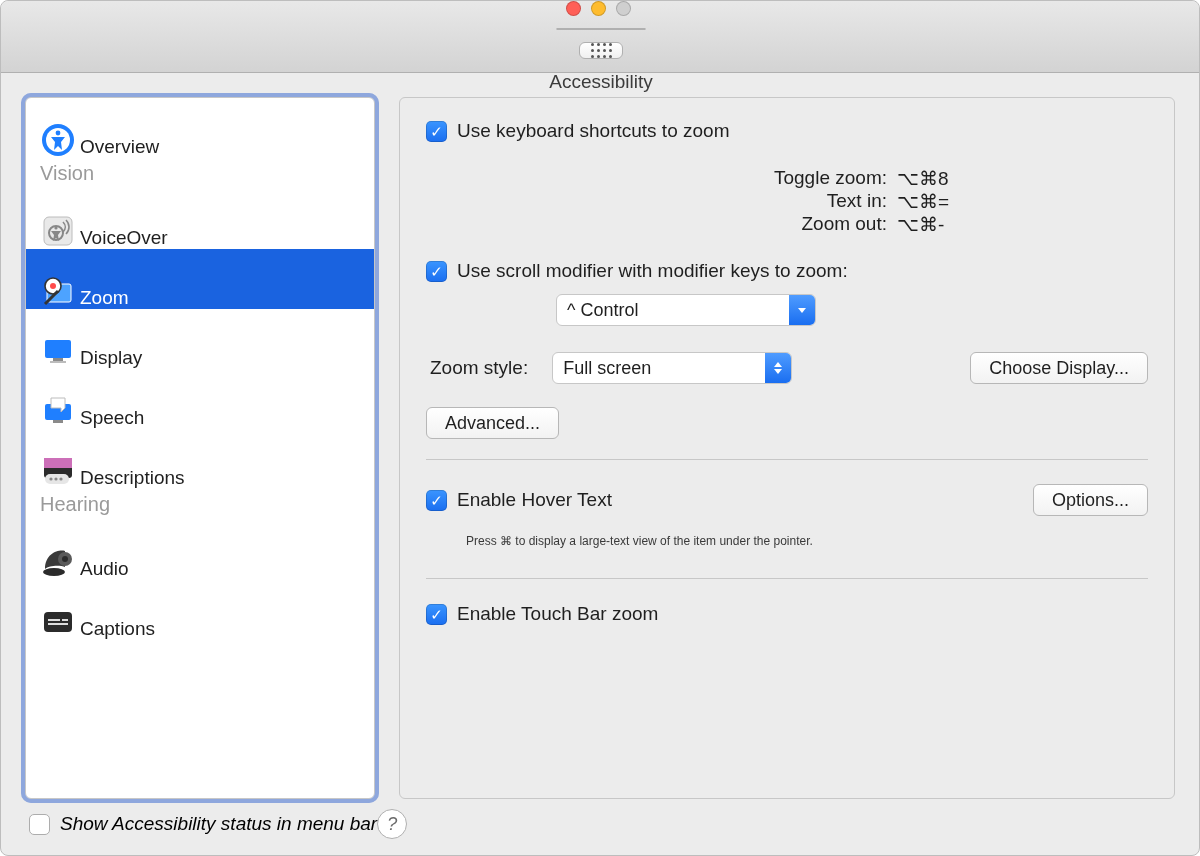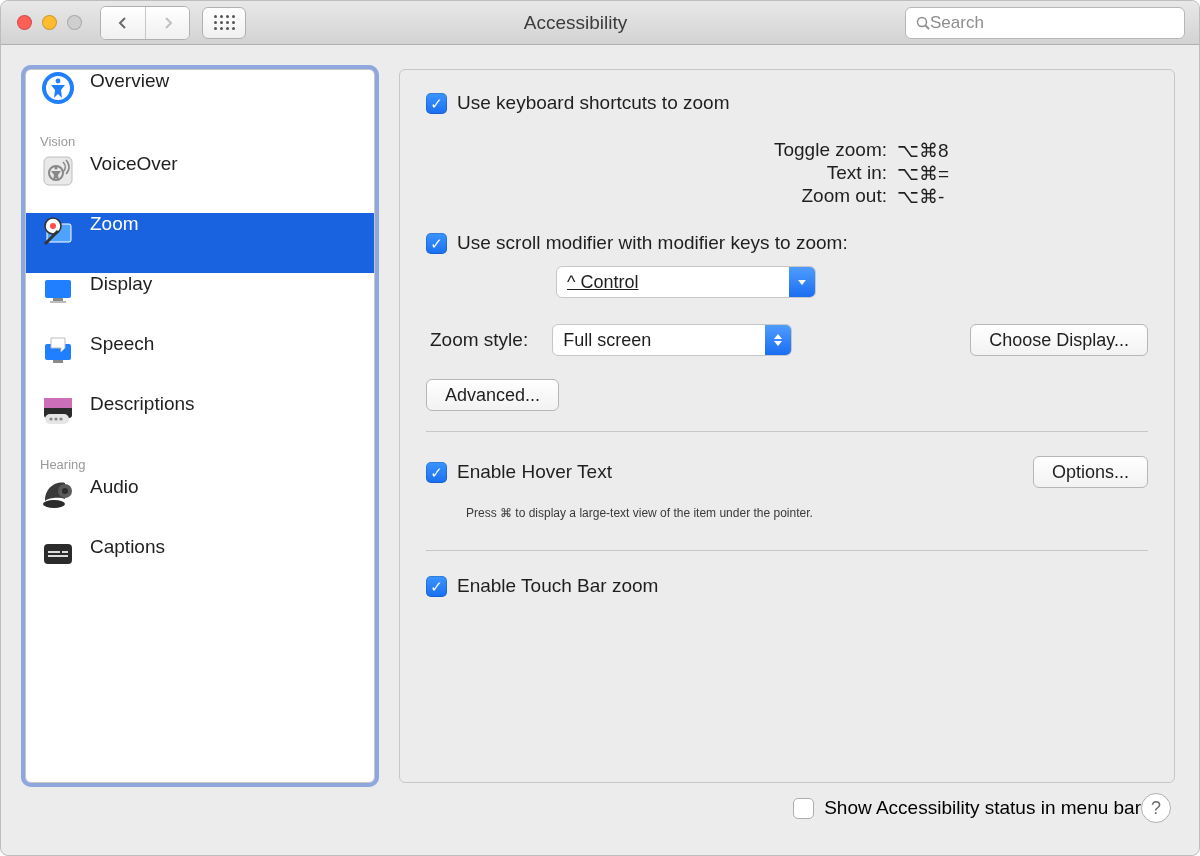--- a/index.html
+++ b/index.html
@@ -15,28 +15,29 @@
     width: 1200px;
     height: 856px;
     background: #ececec;
     border: 1px solid #bdbdbd;
     border-radius: 8px;
     display: flex;
     flex-direction: column;
   }
   
   .titlebar {
-    height: 44px;
+    height: 72px;
     background: linear-gradient(#e8e8e8, #d3d3d3);
     border-bottom: 1px solid #b0b0b0;
     display: flex;
     align-items: center;
     padding: 0 14px 0 16px;
     border-radius: 8px 8px 0 0;
     gap: 12px;
+    flex-direction: column;
   }
   .traffic { display: flex; gap: 10px; margin-right: 6px;}
   .traffic span { width: 15px; height: 15px; border-radius: 50%; display: inline-block; border: 1px solid rgba(0,0,0,.18); }
   .tl-close { background:#ff5f57;} .tl-min{background:#febc2e;} .tl-max{background:#cfcfcf;}
   .seg {
     display:flex; border:1px solid #b0b0b0; border-radius:6px; overflow:hidden; background:#fff;
     box-shadow: 0 1px 0 rgba(255,255,255,.5) inset;
   }
   .seg button { width:44px; height:32px; background:linear-gradient(#ffffff,#f0f0f0); border:none; cursor:pointer; display:flex; align-items:center; justify-content:center;}
   .seg button + button { border-left:1px solid #c7c7c7;}
@@ -56,25 +57,25 @@
   .content {
     flex:1; display:flex; padding:24px 24px 10px 24px; gap:24px;
   }
   .sidebar {
     width:350px; background:#fff; border:1px solid #c7c7c7; border-radius:6px;
     outline: 4px solid #8ea7dd; outline-offset:0;
     box-shadow: 0 0 0 4px rgba(100,140,220,.35);
     display:flex; flex-direction:column; overflow:hidden;
   }
   .sb-item {
-    display:flex; align-items:flex-start; gap:14px; height:60px; padding:0 14px; cursor:pointer;
+    display:flex; align-items:flex-end; gap:4px; height:60px; padding:0 14px; cursor:pointer;
     font-size:19px; color:#1f1f1f;
   }
   .sb-item.selected { background:#1a63e0; color:#fff; }
-  .sb-section { font-size:13px; color:#9a9a9a; padding:4px 14px 4px 14px; }
+  .sb-section { font-size:20px; color:#9a9a9a; padding:4px 14px 4px 14px; }
   .sb-icon { width:36px; height:36px; display:flex; align-items:center; justify-content:center; }
 
   .main {
     flex:1; background:#ececec; border:1px solid #c7c7c7; border-radius:6px; padding:22px 26px 16px 26px;
     display:flex; flex-direction:column; gap:10px; font-size:19px; color:#1f1f1f;
   }
   .row { display:flex; align-items:center; gap:10px; }
   .checkbox {
     width:21px; height:21px; border-radius:5px; background:linear-gradient(#3a95ff,#1a6ef0);
     display:flex; align-items:center; justify-content:center; flex-shrink:0;
@@ -97,21 +98,21 @@
   .btn {
     background:linear-gradient(#ffffff,#f2f2f2); border:1px solid #b7b7b7; border-radius:6px; height:32px;
     padding:0 18px; font-size:18px; color:#1f1f1f; display:inline-flex; align-items:center; cursor:pointer;
   }
   .label { font-size:19px; }
   hr.sep { border:none; border-top:1px solid #c7c7c7; margin:10px 0 14px 0;}
   .hint { font-size:12px; color:#3a3a3a; margin:8px 0 10px 40px;}
 
   
   .footer {
-    display:flex; align-items:center; justify-content:flex-end; padding:0 28px 32px 28px;
+    display:flex; align-items:center; justify-content:flex-start; padding:0 28px 16px 28px;font-style:italic;
   }
   .help {
     width:30px; height:30px; border-radius:50%; background:#fff; border:1px solid #b0b0b0;
     display:flex; align-items:center; justify-content:center; font-size:18px; color:#6a6a6a; cursor:pointer;
   }
 
   
   .chev{ width:12px;height:12px; }
   .chev path{ stroke:#6a6a6a; stroke-width:2; fill:none;}
   .updown{ width:10px; display:flex; flex-direction:column; gap:2px; align-items:center;}
@@ -299,21 +300,21 @@
           </div>
       </div>
 
       <div class="row" style="margin-top:4px;">
         <span class="checkbox">
             <span class="chk-mark">✓</span>
           </span>
         <span class="label">Use scroll modifier with modifier keys to zoom:</span>
       </div>
 
-      <div class="row" style="margin-left:130px; margin-top:2px;text-decoration:underline;">
+      <div class="row" style="margin-left:130px; margin-top:2px;">
         <div class="select" style="width:260px;">
           <span class="sel-text">^ Control</span>
           <span class="sel-arrow">
               <span class="updown">
                 <span class="dn"></span>
               </span>
             </span>
         </div>
       </div>
 

